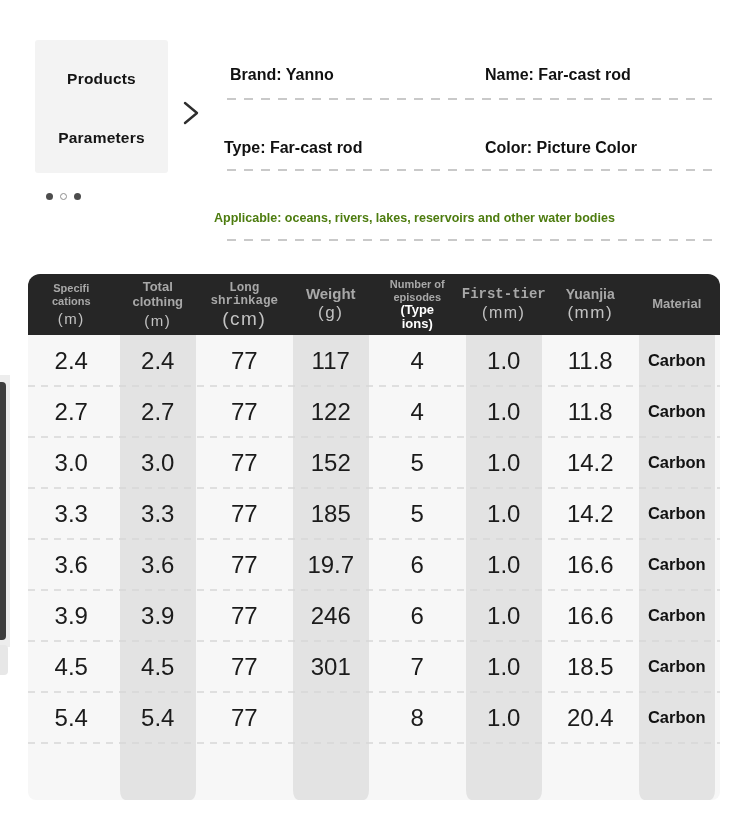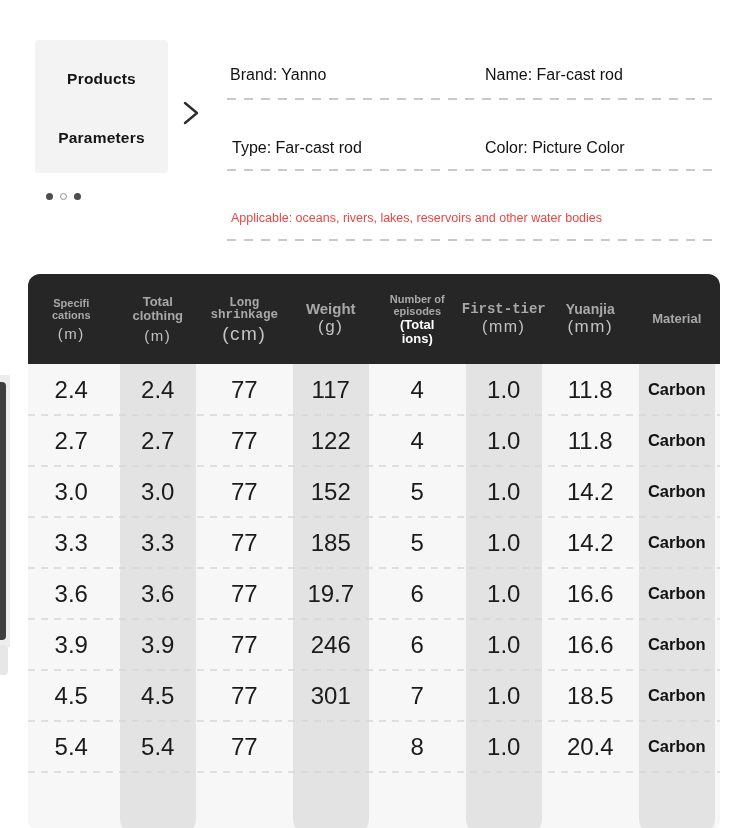--- a/index.html
+++ b/index.html
@@ -17,33 +17,33 @@
              border-radius:3px; display:flex; flex-direction:column; align-items:center;
              justify-content:space-between; padding:30px 0 26px; }
   .nav-item { font-size:15.5px; font-weight:700; color:#141414; letter-spacing:.2px; }
   .chevron { position:absolute; left:180px; top:100px; width:22px; height:26px; }
   .dots { position:absolute; left:46px; top:193px; display:flex; gap:7px; align-items:center; }
   .dot { width:7px; height:7px; border-radius:50%; }
   .dot.filled { background:#4d4d4d; }
   .dot.ring { background:transparent; border:1.5px solid #8f8f8f; width:7px; height:7px; }
 
   
-  .info-text { position:absolute; font-weight:400; color:#111; font-size:16px; white-space:nowrap; }
+  .info-text { position:absolute; font-weight:700; color:#111; font-size:16px; white-space:nowrap; }
   .i-brand { left:230px; top:66px; }
   .i-name  { left:485px; top:66px; }
-  .i-type  { left:232px; top:139px; }
+  .i-type  { left:224px; top:139px; }
   .i-color { left:485px; top:139px; }
-  .i-appl  { left:231px; top:211px; font-size:12.5px; color:#ef4444; }
+  .i-appl  { left:214px; top:211px; font-size:12.5px; color:#4d7c0f; }
   .dash { position:absolute; left:227px; width:490px; height:2px;
           background:repeating-linear-gradient(90deg,#c9c9c9 0 9px,transparent 9px 17px); }
   .dash1 { top:98px; } .dash2 { top:169px; } .dash3 { top:239px; }
 
   
   .spec-table { position:absolute; left:28px; top:274px; width:692px; }
-  .thead { display:grid; grid-template-columns:repeat(8,1fr); height:90px; background:#262626;
+  .thead { display:grid; grid-template-columns:repeat(8,1fr); height:61px; background:#262626;
            border-radius:12px 12px 0 0; }
   .th { display:flex; flex-direction:column; align-items:center; justify-content:center; text-align:center; }
   .hname { color:#a8a8a8; font-weight:700; line-height:12.5px; }
   .hsub  { color:#ffffff; font-weight:700; font-size:13px; line-height:14px; }
   .hunit { color:#c2c2c2; font-weight:400; letter-spacing:1.5px; line-height:17px; margin-top:3px; font-size:16px; }
   .th.c1 .hname{font-size:11px;}   .th.c1 .hunit{font-size:15px;}
   .th.c2 .hname{font-size:13px; line-height:14.5px;} .th.c2 .hunit{font-size:15px;}
   .th.c3 .hname{font-size:12.5px;font-family:Liberation Mono, monospace;} .th.c3 .hunit{font-size:19px;}
   .th.c4 .hname{font-size:15px;}   .th.c4 .hunit{font-size:17px;}
   .th.c5 .hname{font-size:11px;}
@@ -112,21 +112,21 @@
           <div class="hname">Long shrinkage</div>
           <div class="hunit">(cm)</div>
         </div>
         <div class="th c4">
           <div class="hname">Weight</div>
           <div class="hunit">(g)</div>
         </div>
         <div class="th c5">
           <div class="hname">Number of</div>
           <div class="hname">episodes</div>
-          <div class="hsub">(Total</div>
+          <div class="hsub">(Type</div>
           <div class="hsub">ions)</div>
         </div>
         <div class="th c6">
           <div class="hname">First-tier</div>
           <div class="hunit">(mm)</div>
         </div>
         <div class="th c7">
           <div class="hname">Yuanjia</div>
           <div class="hunit">(mm)</div>
         </div>

